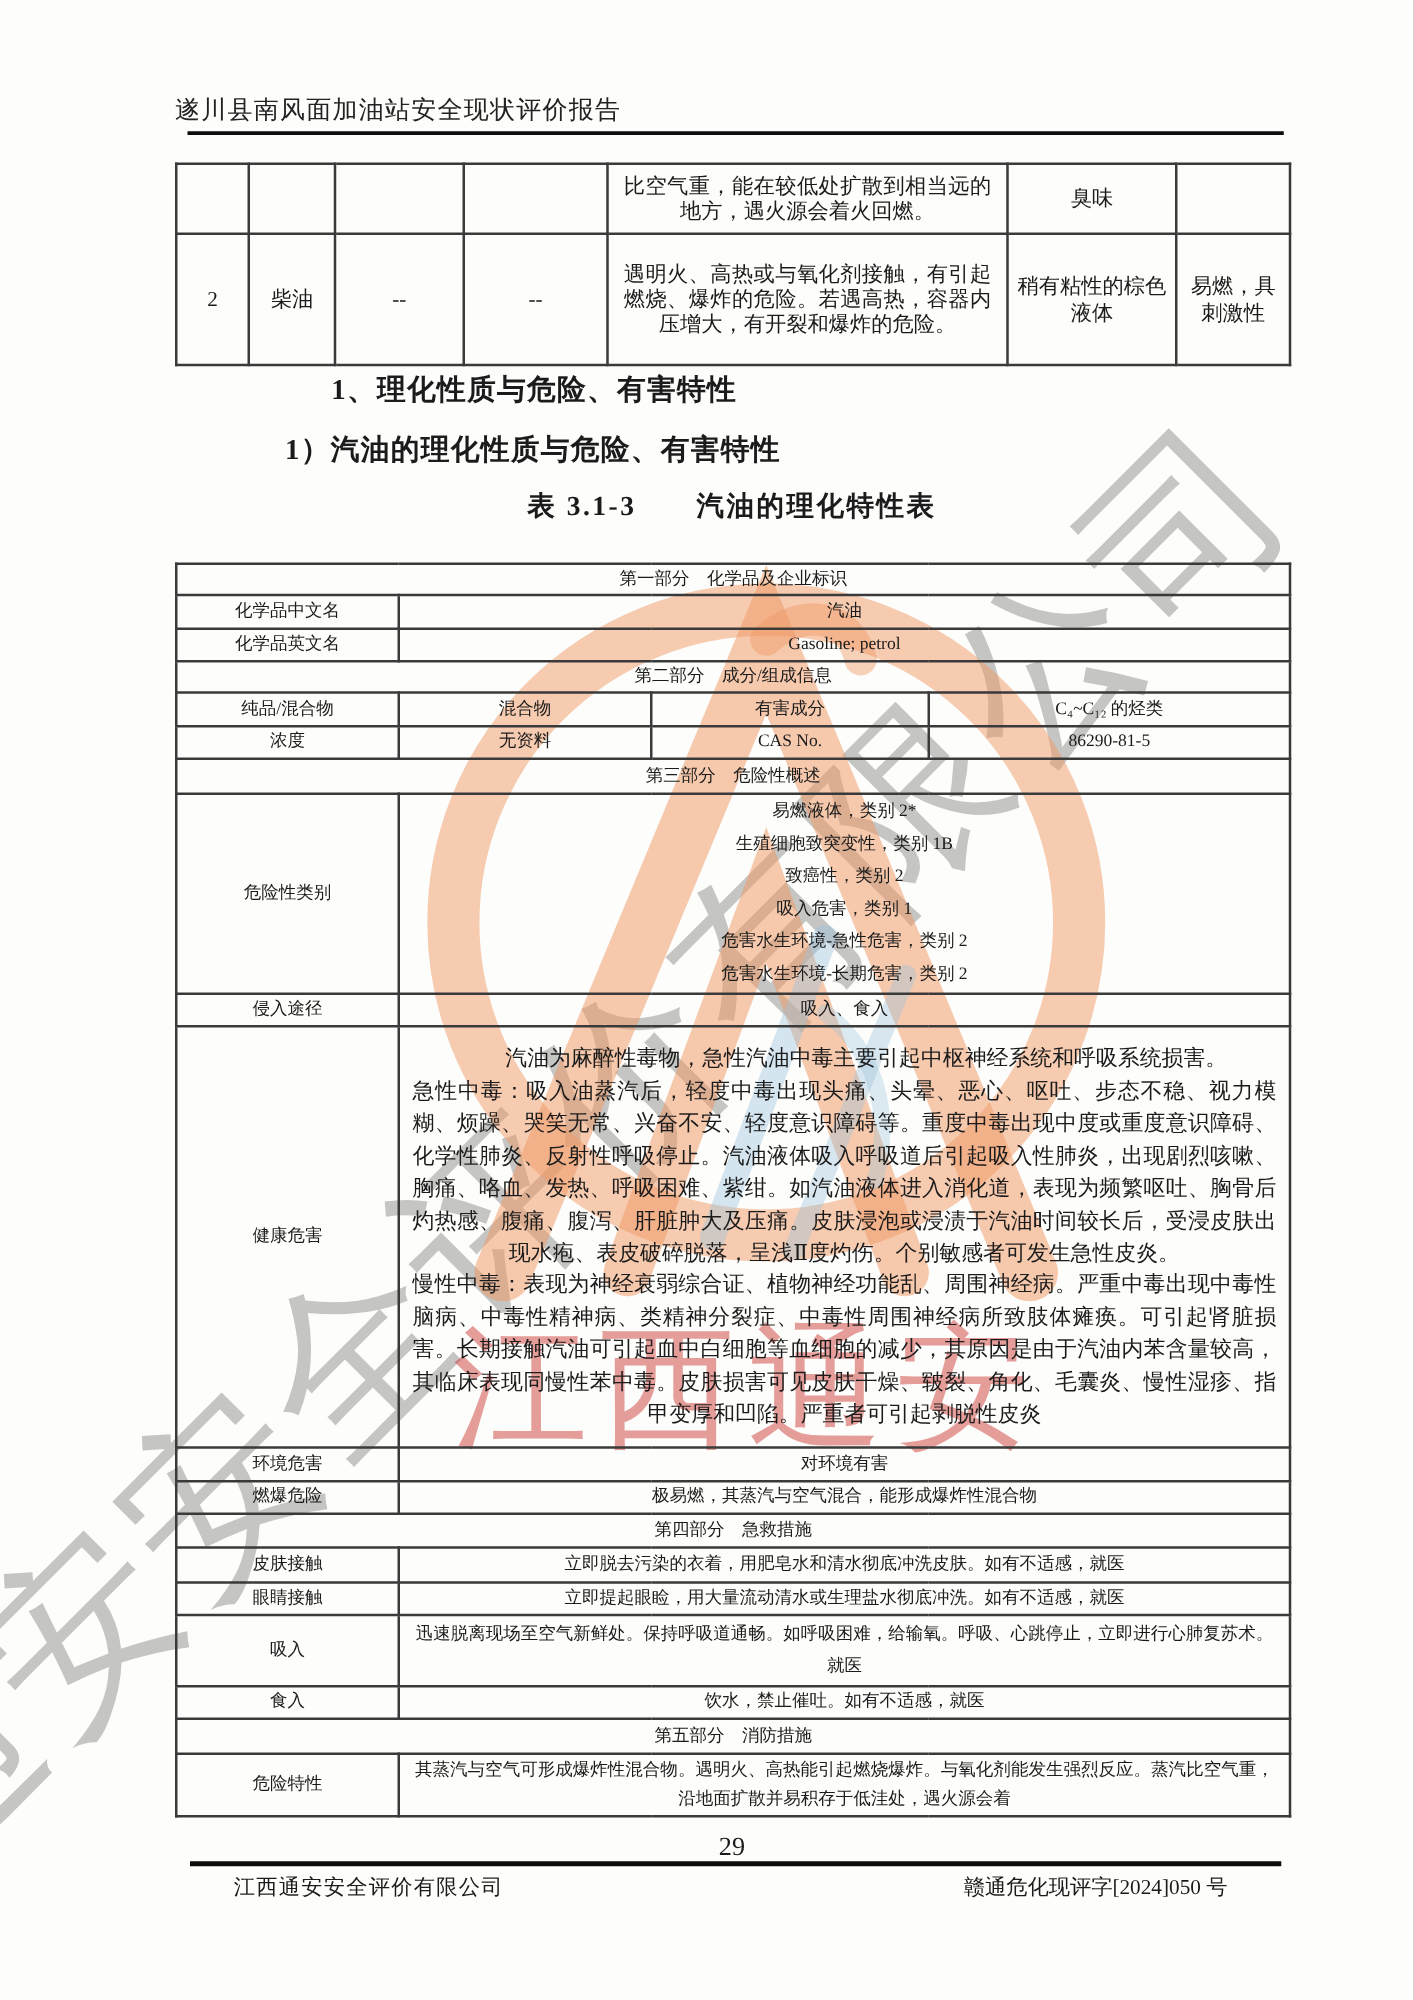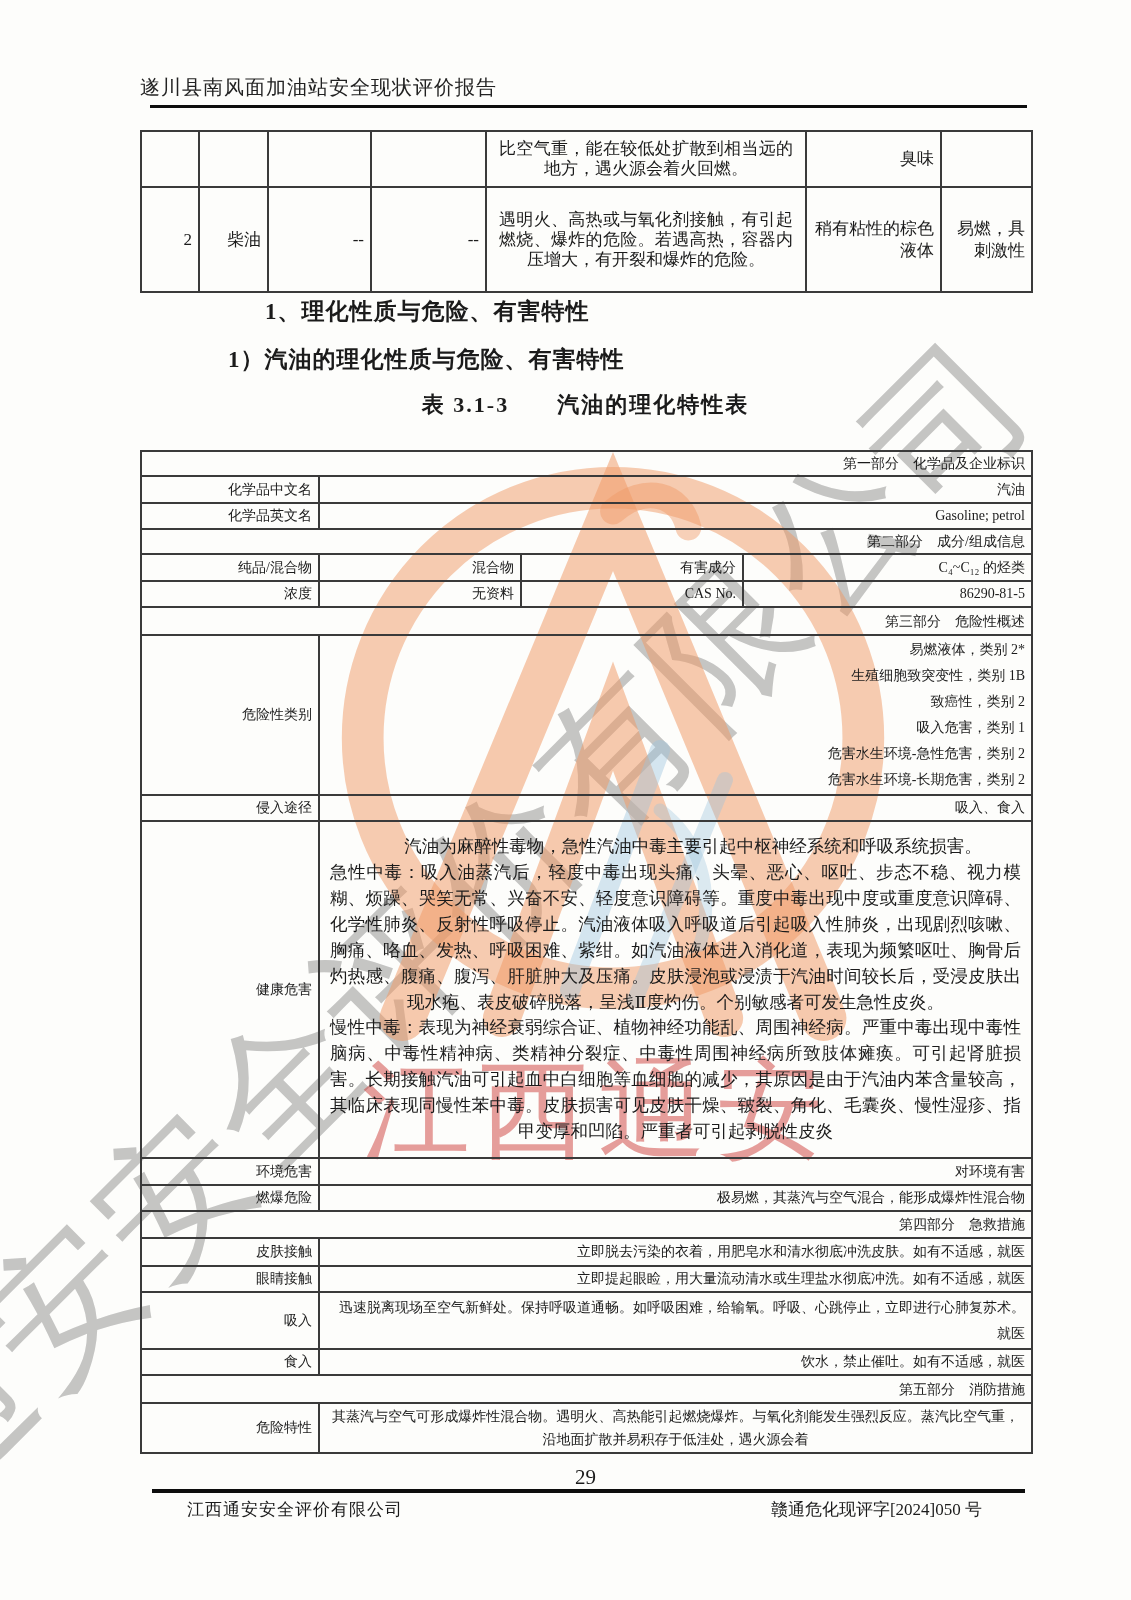--- a/index.html
+++ b/index.html
@@ -18,21 +18,21 @@
   .footer-right{position:absolute;right:149px;top:1498px;font-size:17px;}
 
   
   .h1{position:absolute;left:235px;top:296px;font-size:23px;font-weight:bold;letter-spacing:1px;margin-left:30px;}
   .h2{position:absolute;left:228px;top:344px;font-size:23px;font-weight:bold;letter-spacing:1px;}
   .caption{position:absolute;left:140px;top:390px;width:891px;text-align:center;
            font-size:22px;font-weight:bold;letter-spacing:2px;}
 
   
   table{border-collapse:collapse;table-layout:fixed;background:transparent;}
-  td{border:2px solid #3a3a3a;vertical-align:middle;text-align:right;
+  td{border:2px solid #3a3a3a;vertical-align:middle;text-align:center;
      font-size:17px;line-height:22px;padding:1px 6px;overflow:hidden;}
 
   .top-table{position:absolute;left:140px;top:130px;width:891px;}
   .top-table .c-desc{text-align:justify;text-align-last:center;line-height:20px;padding:2px 12px;}
 
   .main-table{position:absolute;left:140px;top:450px;width:891px;}
   .main-table td{font-size:14px;}
   .main-table .sec{line-height:21px;}
   .main-table .valp{white-space:pre-line;line-height:26px;}
   .main-table .valh{white-space:pre-line;text-align:justify;text-align-last:center;

